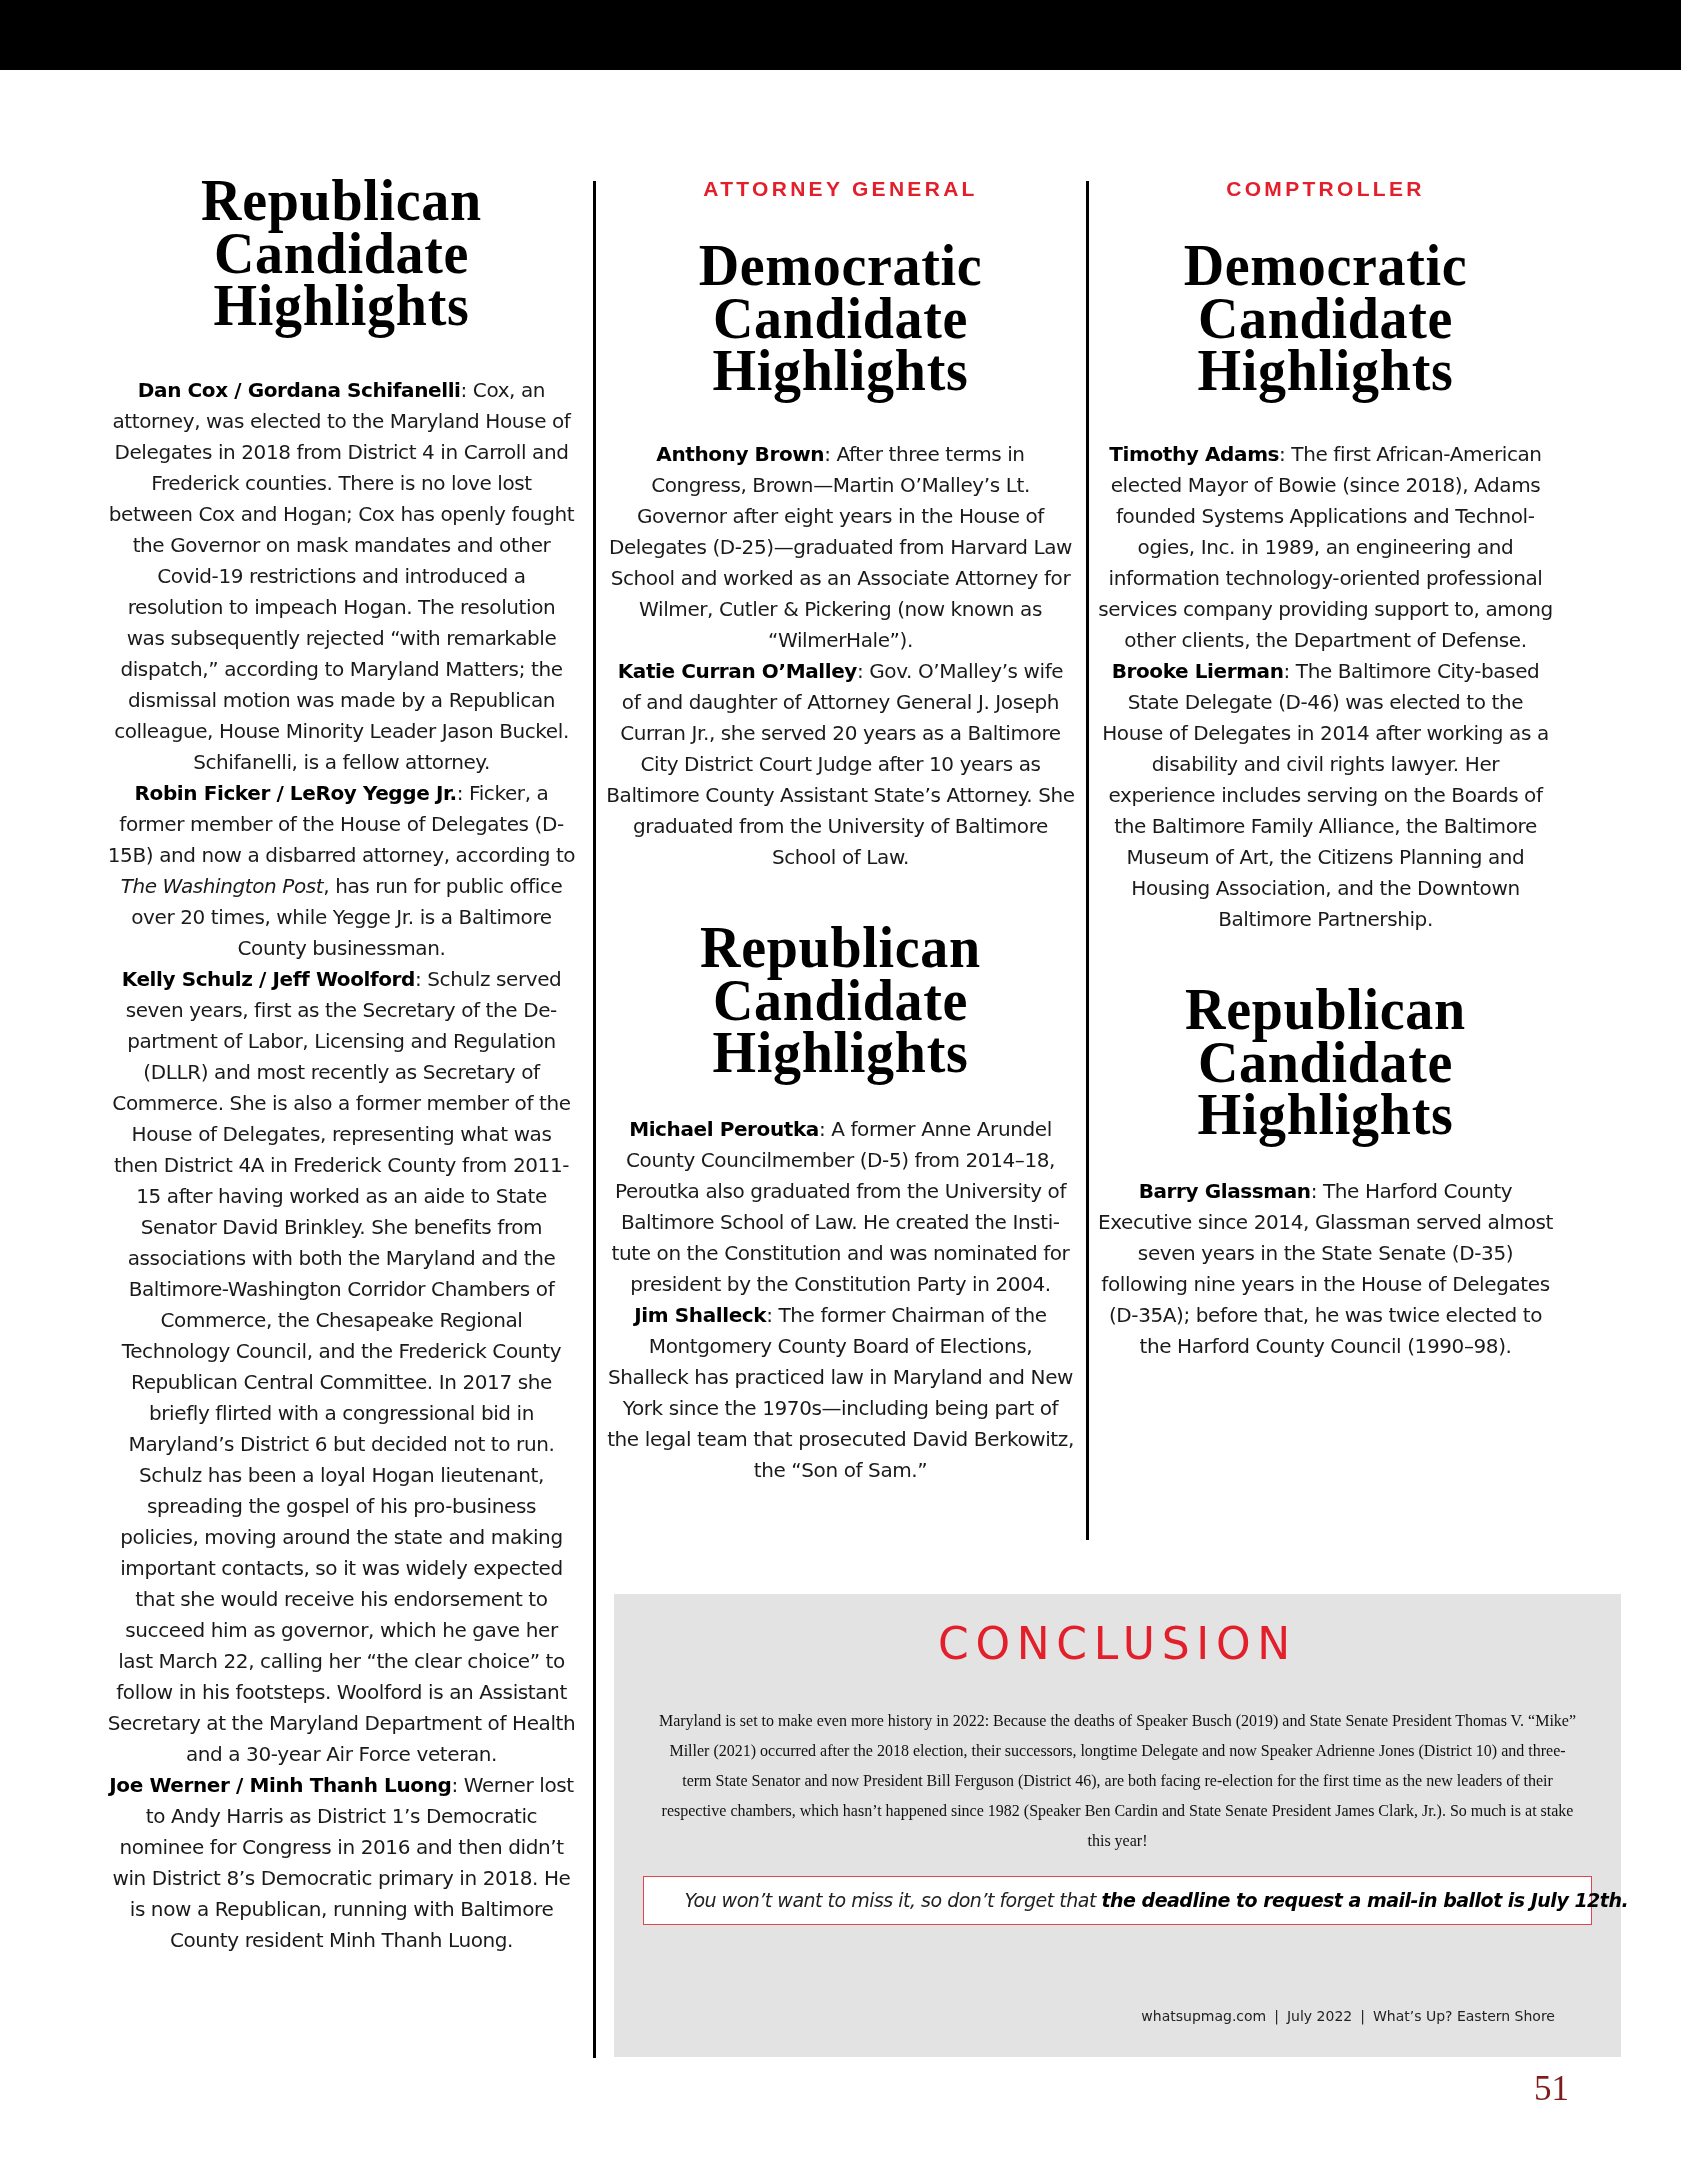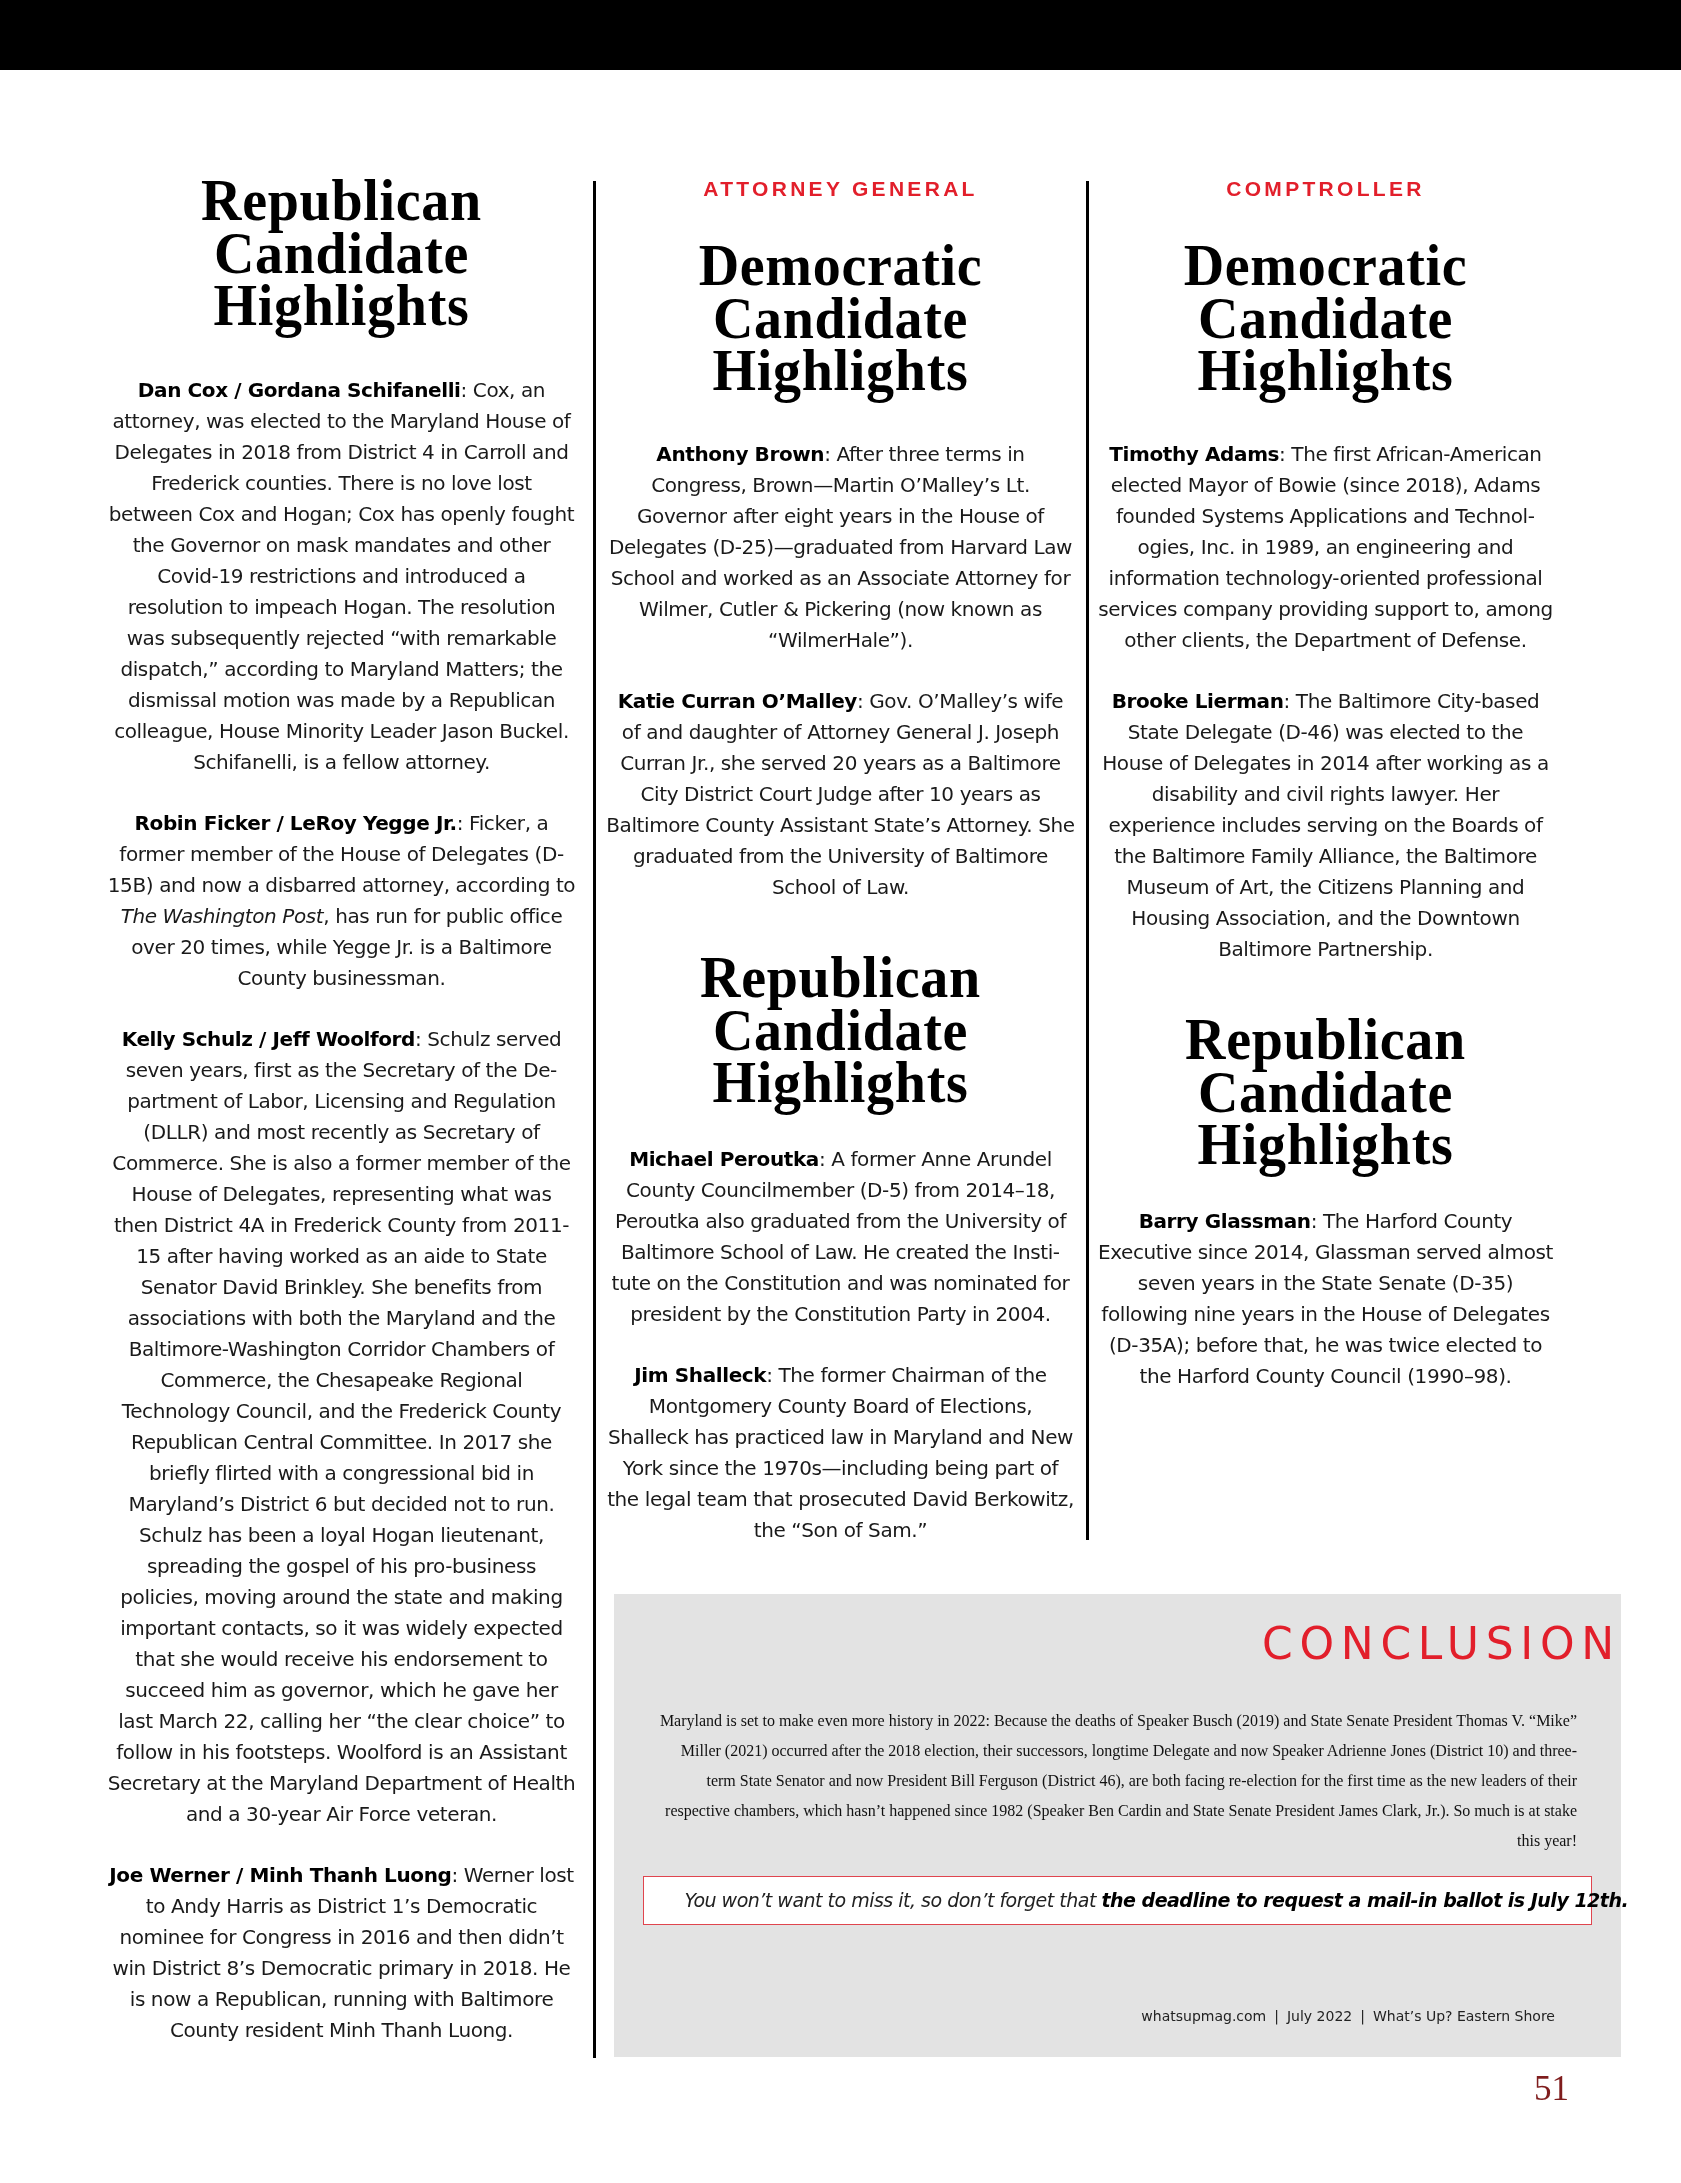--- a/index.html
+++ b/index.html
@@ -12,26 +12,26 @@
   .divider { position:absolute; width:2.7px; background:#000; }
   .div1 { left:593px; top:181px; height:1877px; }
   .div2 { left:1086px; top:181px; height:1359px; }
   .kicker { font-family:"Liberation Sans", sans-serif; font-weight:bold; color:#e21f2b; font-size:21px; letter-spacing:3.3px; margin:4px 0 16px; height:27px; line-height:27px; }
   .headline { font-family:"Liberation Serif", serif; font-weight:bold; font-size:56px; line-height:50px; color:#000; margin:0; letter-spacing:0.7px; transform:scaleY(1.05); }
   .headline span { display:block; }
   .col1 .headline { margin-top:6.7px; }
   .kicker + .headline { margin-top:41px; }
   .body p { font-family:"DejaVu Sans", sans-serif; font-size:20px; line-height:31px; margin:0; color:#1a1a1a; letter-spacing:-0.4px; }
   .body p b { font-weight:bold; color:#000; }
-  .body p + p { margin-top:30px; }
+  .body p + p { }
   .col1 .body { margin-top:47px; }
   .col2 .body, .col3 .body { margin-top:46px; }
   .sub-headline { margin-top:52px; }
   .sub-body { margin-top:39px !important; }
-  .conclusion { position:absolute; left:614px; top:1594px; width:1007px; height:463px; background:#e3e3e3; text-align:right; }
+  .conclusion { position:absolute; left:614px; top:1594px; width:1007px; height:463px; background:#e3e3e3; text-align:center; }
   .conclusion h2 { font-family:"DejaVu Sans", sans-serif; font-weight:normal; color:#e21f2b; font-size:44px; letter-spacing:6.7px; margin:23px 0 0; line-height:54px; }
   .conclusion .lead { font-family:"Liberation Serif", serif; font-size:16px; line-height:30px; color:#111; margin:35px 44px 0; }
   .callout { margin:20px 29.4px 0; background:#fff; border:1.3px solid #e0454e; height:47px; line-height:47px; font-size:19px; font-family:"DejaVu Sans", sans-serif; white-space:nowrap; letter-spacing:-0.5px;padding-left:40px; }
   .callout .c-normal { font-style:italic; font-weight:normal; color:#222; }
   .callout .c-bold { font-style:italic; font-weight:bold; color:#000; }
   .byline { font-family:"DejaVu Sans", sans-serif; font-style:italic; font-size:14px; line-height:22px; color:#222; margin:24px 80px 0; letter-spacing:-0.2px; }
   .footer { position:absolute; right:126px; top:2000px; height:33px; line-height:33px; font-family:"DejaVu Sans", sans-serif; font-size:14px; color:#222; white-space:nowrap; }
   .footer .sep { margin:0 8px; }
   .pagenum { position:absolute; left:1534px; top:2069px; font-family:"Liberation Serif", serif; font-weight:normal; font-size:35px; line-height:40px; color:#7f1d1d; }
 </style>

